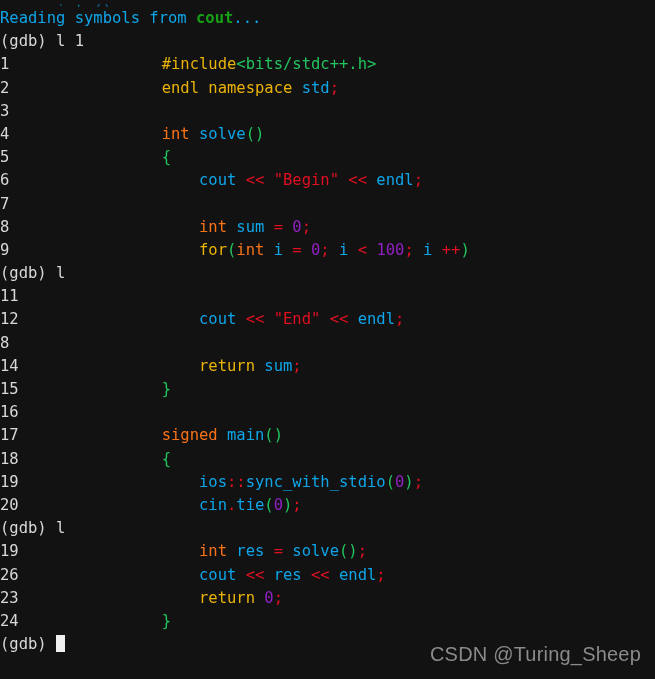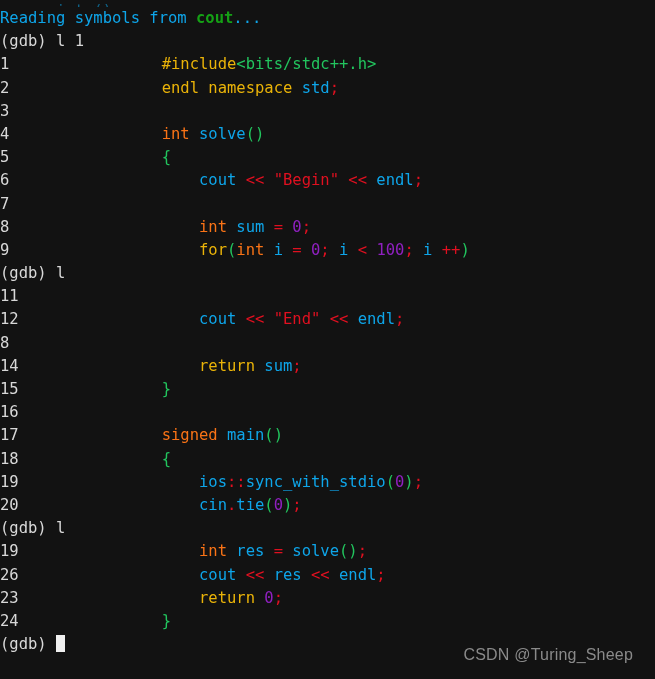--- a/index.html
+++ b/index.html
@@ -57,24 +57,24 @@
 
   .cursor {
     display: inline-block;
     width: 9.3px;
     height: 17px;
     background: #f0f0f0;
     vertical-align: -3px;
   }
   #watermark {
     position: absolute;
-    right: 22px;
+    right: 14px;
     bottom: 13px;
     font-family: "Liberation Sans", sans-serif;
-    font-size: 16px;
+    font-size: 20px;
     color: #8a8a8a;
     letter-spacing: 0.2px;
     white-space: pre;
   }
 </style>
 </head>
 <body>
 
 <div id="terminal">
   <div id="lines">

